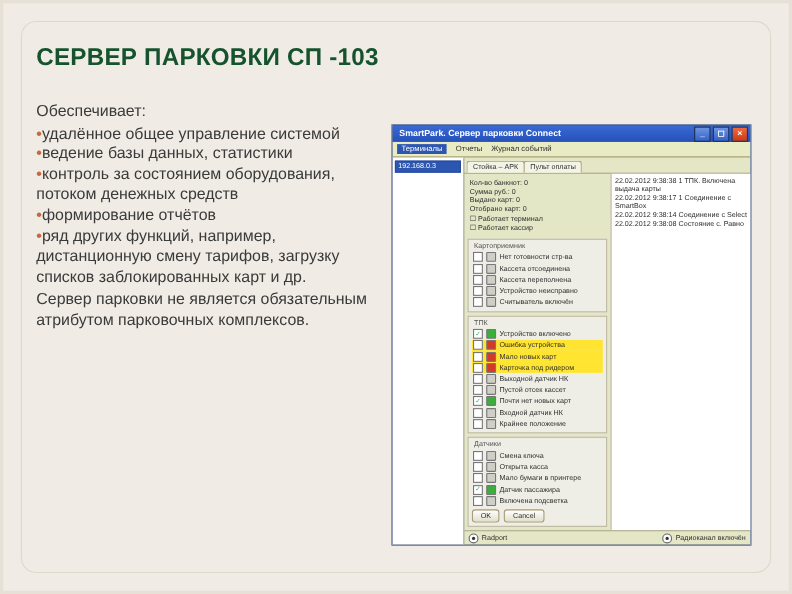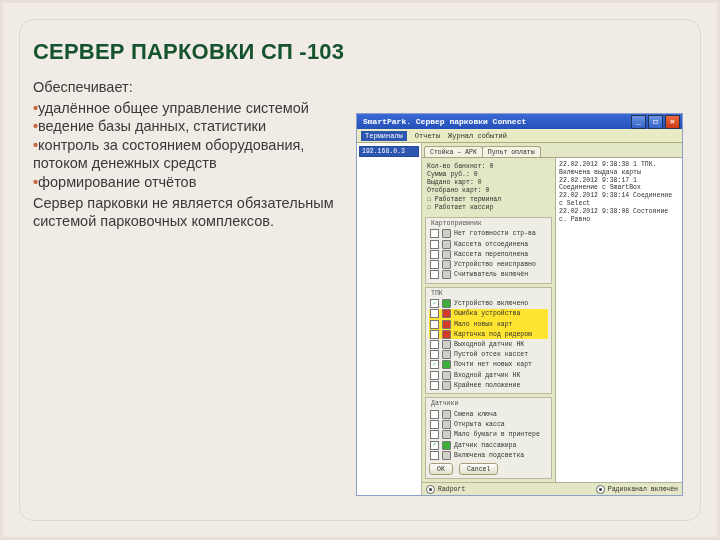--- a/index.html
+++ b/index.html
@@ -1,25 +1,25 @@
 <!DOCTYPE html>
 <html><head>
 <meta charset="utf-8">
 <style>
 html,body{margin:0;padding:0;width:720px;height:540px;background:#f0ece5;font-family:Verdana,Geneva,sans-serif;color:#3a3a3a;overflow:hidden}
 .slide{position:relative;box-sizing:border-box;width:720px;height:540px;padding:22px 30px 24px 30px;border:3px solid #e6e0d6}
 .inner-frame{position:absolute;left:16px;right:16px;top:16px;bottom:16px;border:1px solid #ded7ca;border-radius:14px;pointer-events:none}
 h1{margin:14px 0 8px 0;font-family:Verdana,Geneva,sans-serif;font-weight:900;font-size:22px;line-height:1.15;color:#14532d;letter-spacing:.2px}
 .body{display:flex;gap:14px;align-items:flex-start}
 .text-col{width:305px;font-size:14.5px;line-height:1.28}
-.lead{margin:6px 0 2px}
+.lead{margin:20px 0 2px}
 .bul{margin:0}
 .bul span.dot{color:#c36840;font-weight:700}
 .tail{margin-top:2px}
-.shot{position:absolute;right:34px;top:110px;width:325px;border:1px solid #8aa0c8;background:#0f172a;font-family:Liberation Mono, monospace;font-size:7px;color:#303030}
+.shot{position:absolute;right:34px;top:110px;width:325px;border:1px solid #8aa0c8;background:#0f172a;font-family:Liberation Sans, sans-serif;font-size:7px;color:#303030}
 .titlebar{height:15px;background:linear-gradient(#3a6ad6,#2550b8);display:flex;align-items:center;justify-content:space-between;padding:0 2px}
 .titlebar .t{color:#fff;font-size:8px;font-weight:700;padding-left:4px;white-space:nowrap;overflow:hidden}
 .wbtns{display:flex;gap:2px}
 .wbtn{width:13px;height:12px;border:1px solid #235;display:flex;align-items:center;justify-content:center;font-size:8px;font-weight:700;color:#fff}
 .wmin,.wmax{background:linear-gradient(#6f96e2,#3361c8)}
 .wclose{background:linear-gradient(#f06a3e,#cc3a12)}
 .menubar{height:13px;background:#e8ebc4;border-bottom:1px solid #b0aa7c;display:flex;align-items:center;gap:8px;padding-left:4px;font-size:7px}
 .content{display:flex}
 .tree{width:60px;background:#fff;border-right:1px solid #bcb79e;padding:3px 2px;font-size:6.5px;min-height:280px}
 .tree .node{background:#2d56b1;color:#fff;padding:1px 2px;border:1px solid #274a9a;margin-bottom:2px}
@@ -55,22 +55,23 @@
   <h1>СЕРВЕР ПАРКОВКИ СП -103</h1>
 
   <div class="body">
     <div class="text-col">
       <p class="lead">Обеспечивает:</p>
       <div id="bullets">
           <p class="bul"><span class="dot">•</span>удалённое общее управление системой</p>
           <p class="bul"><span class="dot">•</span>ведение базы данных, статистики</p>
           <p class="bul"><span class="dot">•</span>контроль за состоянием оборудования, потоком денежных средств</p>
           <p class="bul"><span class="dot">•</span>формирование отчётов</p>
+          <p class="bul"><span class="dot">•</span>ряд других функций, например, дистанционную смену тарифов, загрузку списков заблокированных карт и др.</p>
         </div>
-      <p class="tail">Сервер парковки не является обязательным системой парковочных комплексов.</p>
+      <p class="tail">Сервер парковки не является обязательным атрибутом парковочных комплексов.</p>
     </div>
   </div>
 
   <div class="shot">
     <div class="titlebar">
       <div class="t">SmartPark. Сервер парковки Connect</div>
       <div class="wbtns">
         <div class="wbtn wmin">_</div>
         <div class="wbtn wmax">◻</div>
         <div class="wbtn wclose">×</div>

